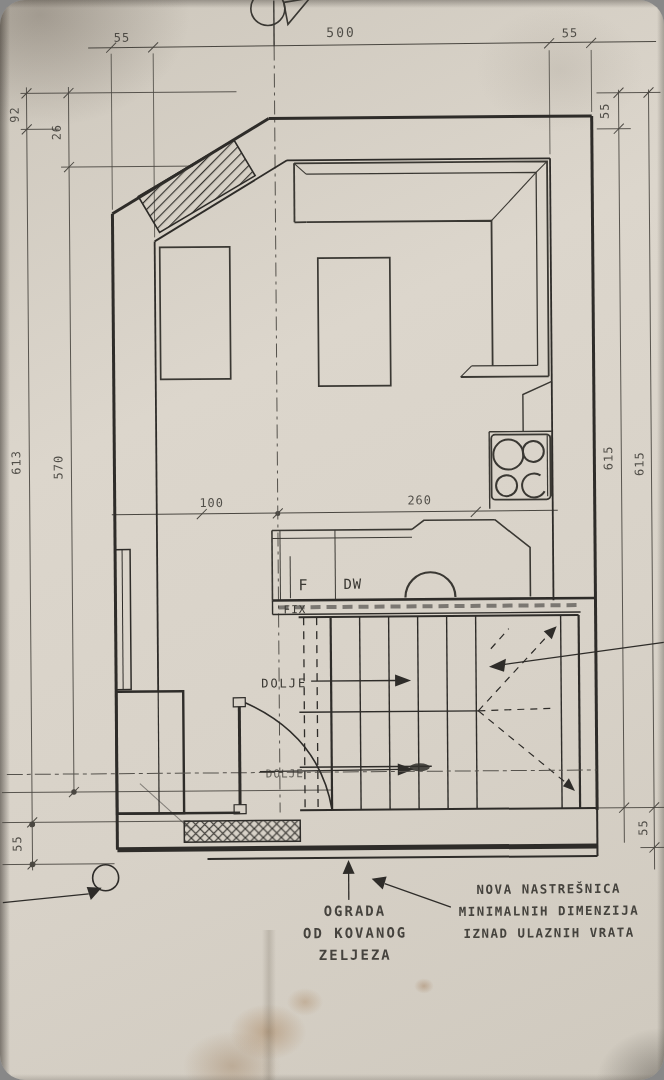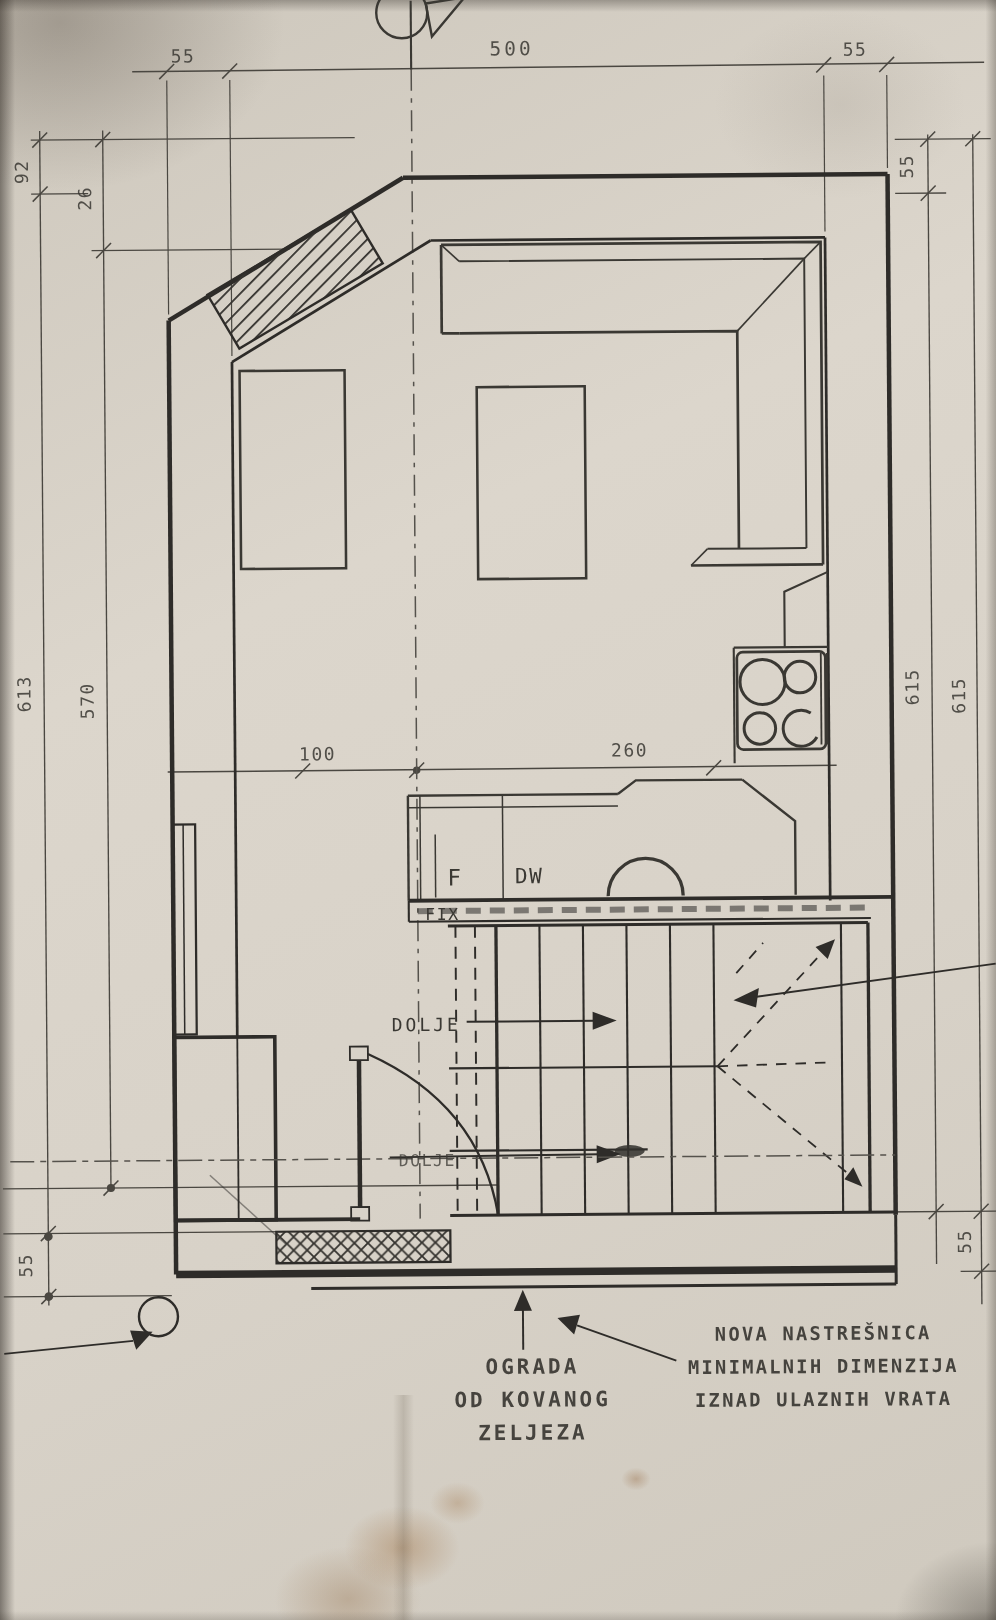--- a/index.html
+++ b/index.html
@@ -1,17 +1,17 @@
 <!DOCTYPE html>
 <html><head>
 <meta charset="utf-8">
 <style>
   html,body{margin:0;padding:0;background:#888;}
   .stage{position:relative;width:664px;height:1080px;overflow:hidden;
-    font-family:"DejaVu Sans Mono", monospace;}
+    font-family:"DejaVu Sans Mono", monospace;border-radius:25px;}
   .paper{position:absolute;inset:0;
     background:
       radial-gradient(55px 40px at 268px 1032px, rgba(150,100,50,.38), rgba(150,100,50,0) 70%),
       radial-gradient(26px 20px at 305px 1002px, rgba(150,100,50,.28), transparent 70%),
       radial-gradient(14px 11px at 424px 986px, rgba(140,90,45,.32), transparent 70%),
       radial-gradient(70px 50px at 232px 1066px, rgba(130,85,40,.28), transparent 70%),
       radial-gradient(120px 90px at 560px 70px, rgba(120,112,100,.14), transparent 70%),
       radial-gradient(200px 150px at 40px 15px, rgba(60,50,40,.30), transparent 75%),
       radial-gradient(90px 70px at 664px 1080px, rgba(40,36,30,.38), transparent 75%),
       linear-gradient(90deg, rgba(35,30,25,.5) 0px, rgba(35,30,25,0) 10px),

